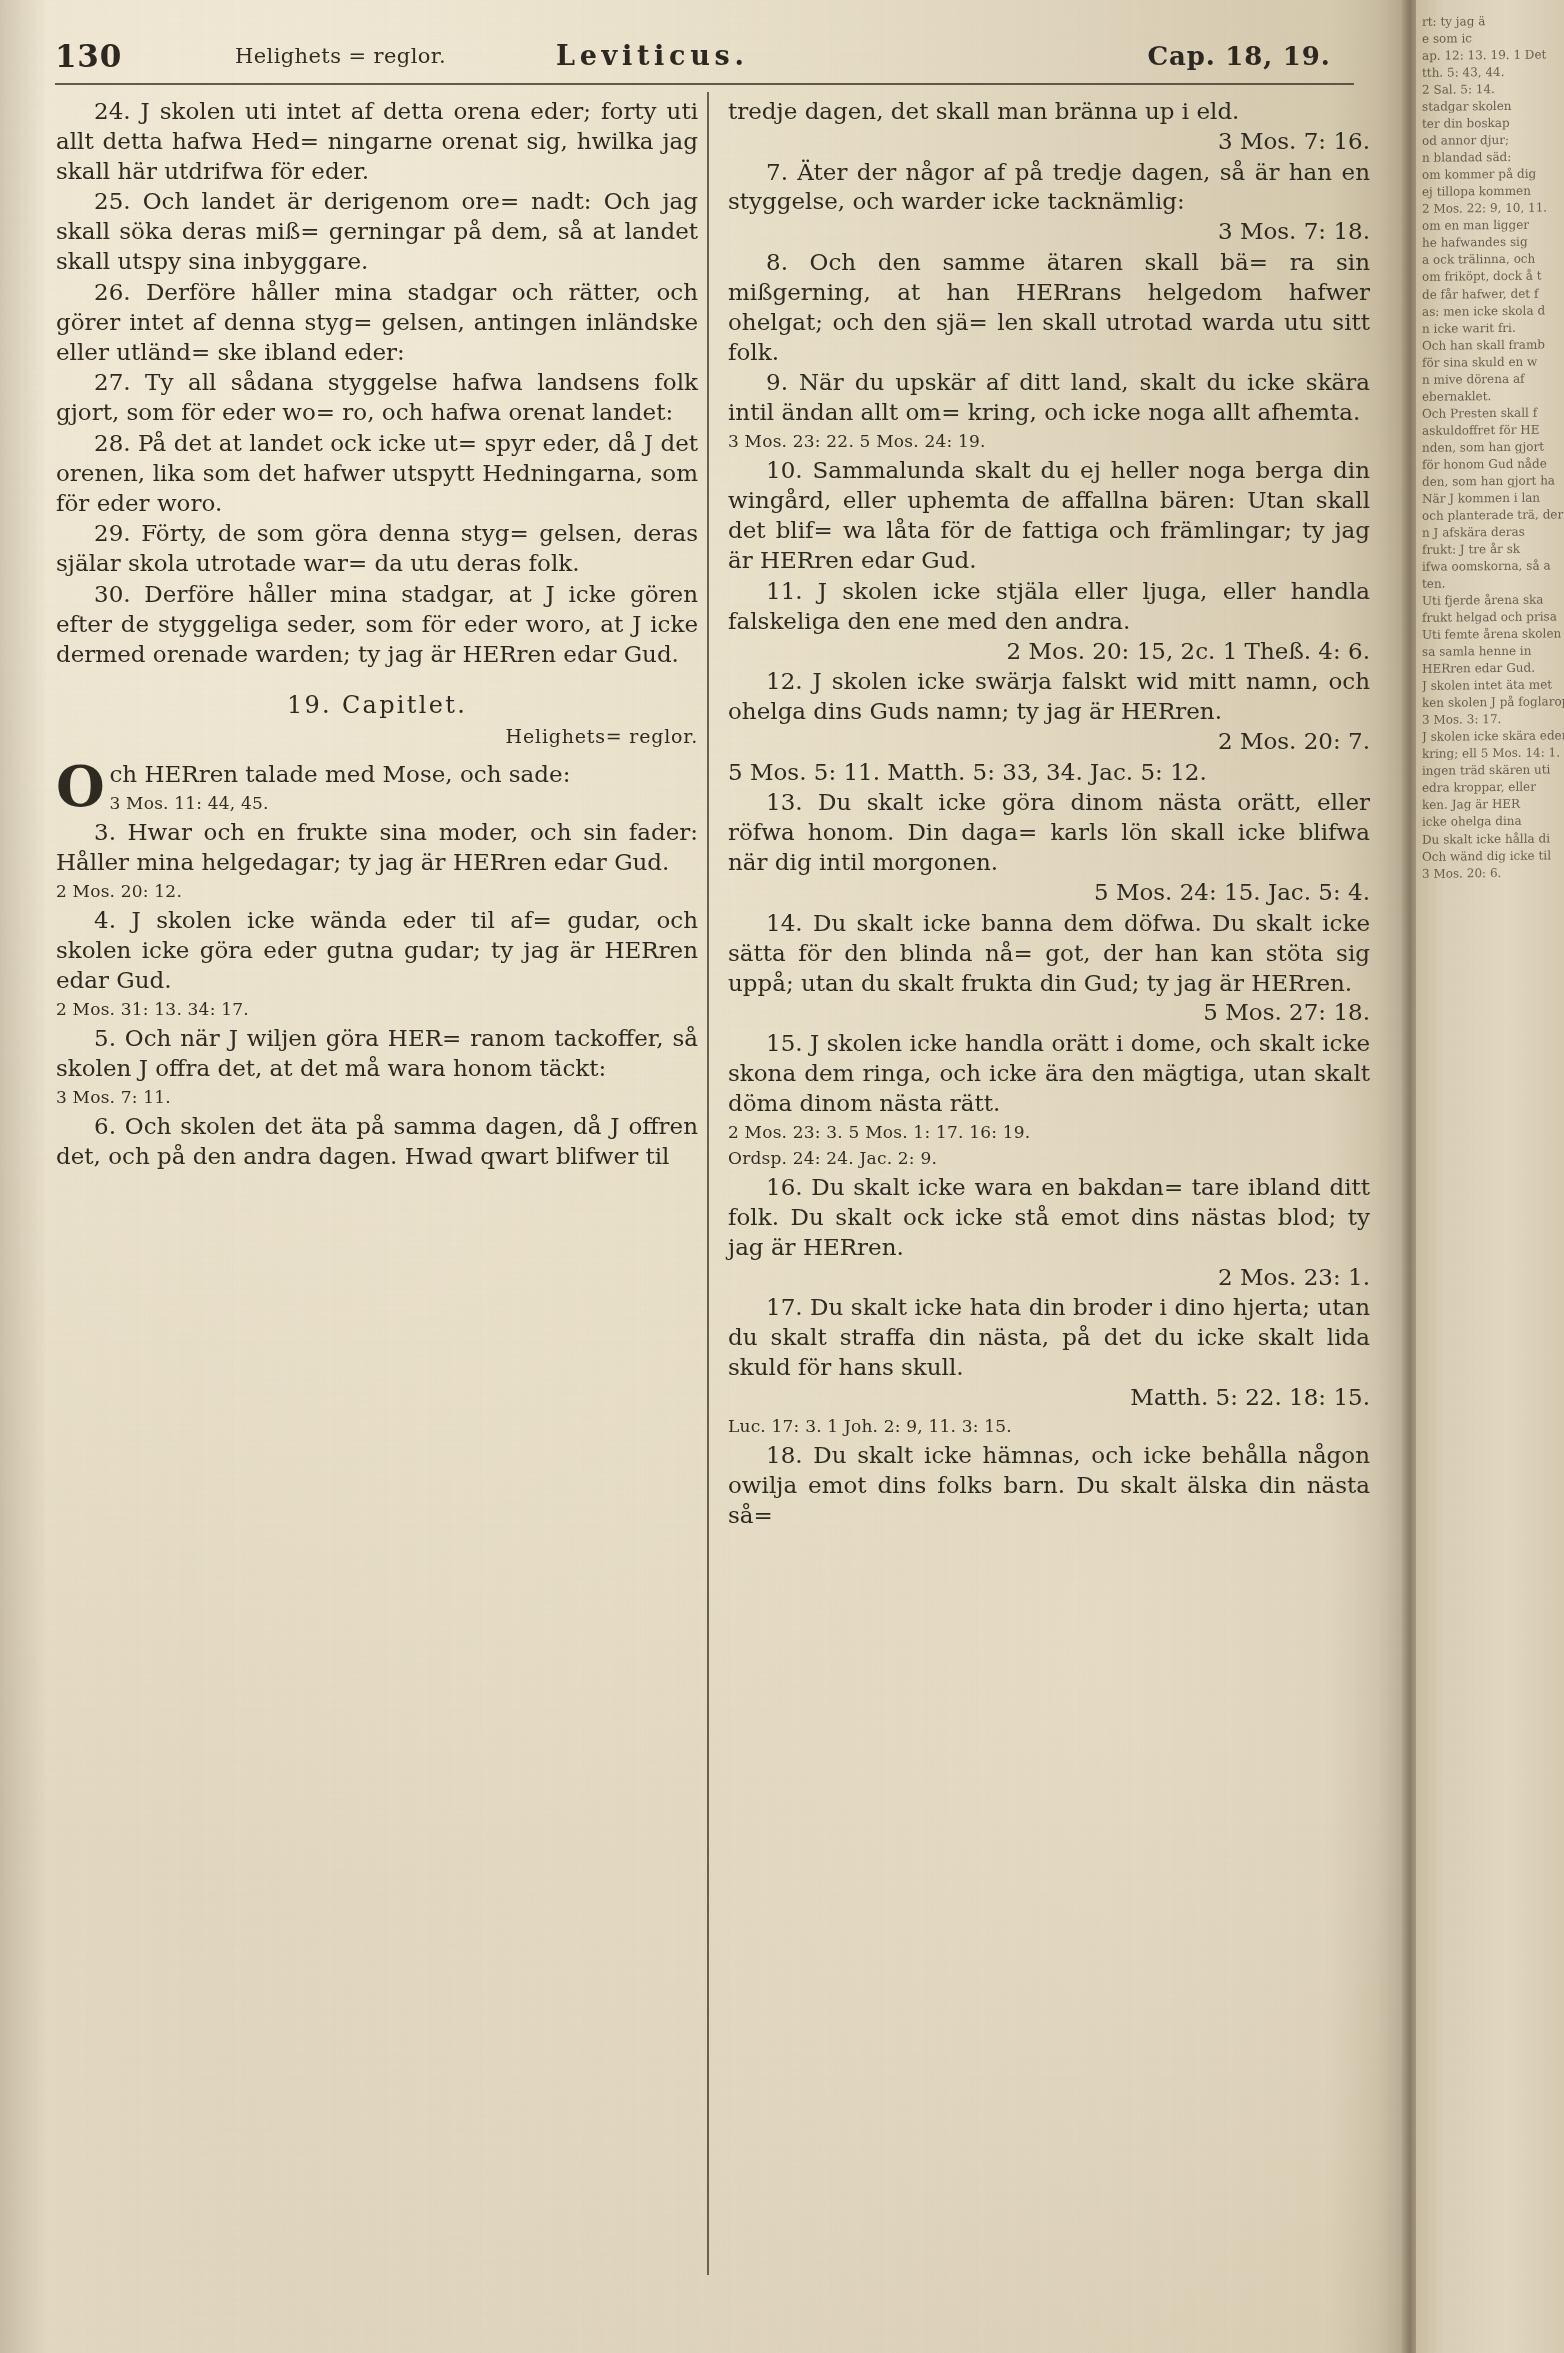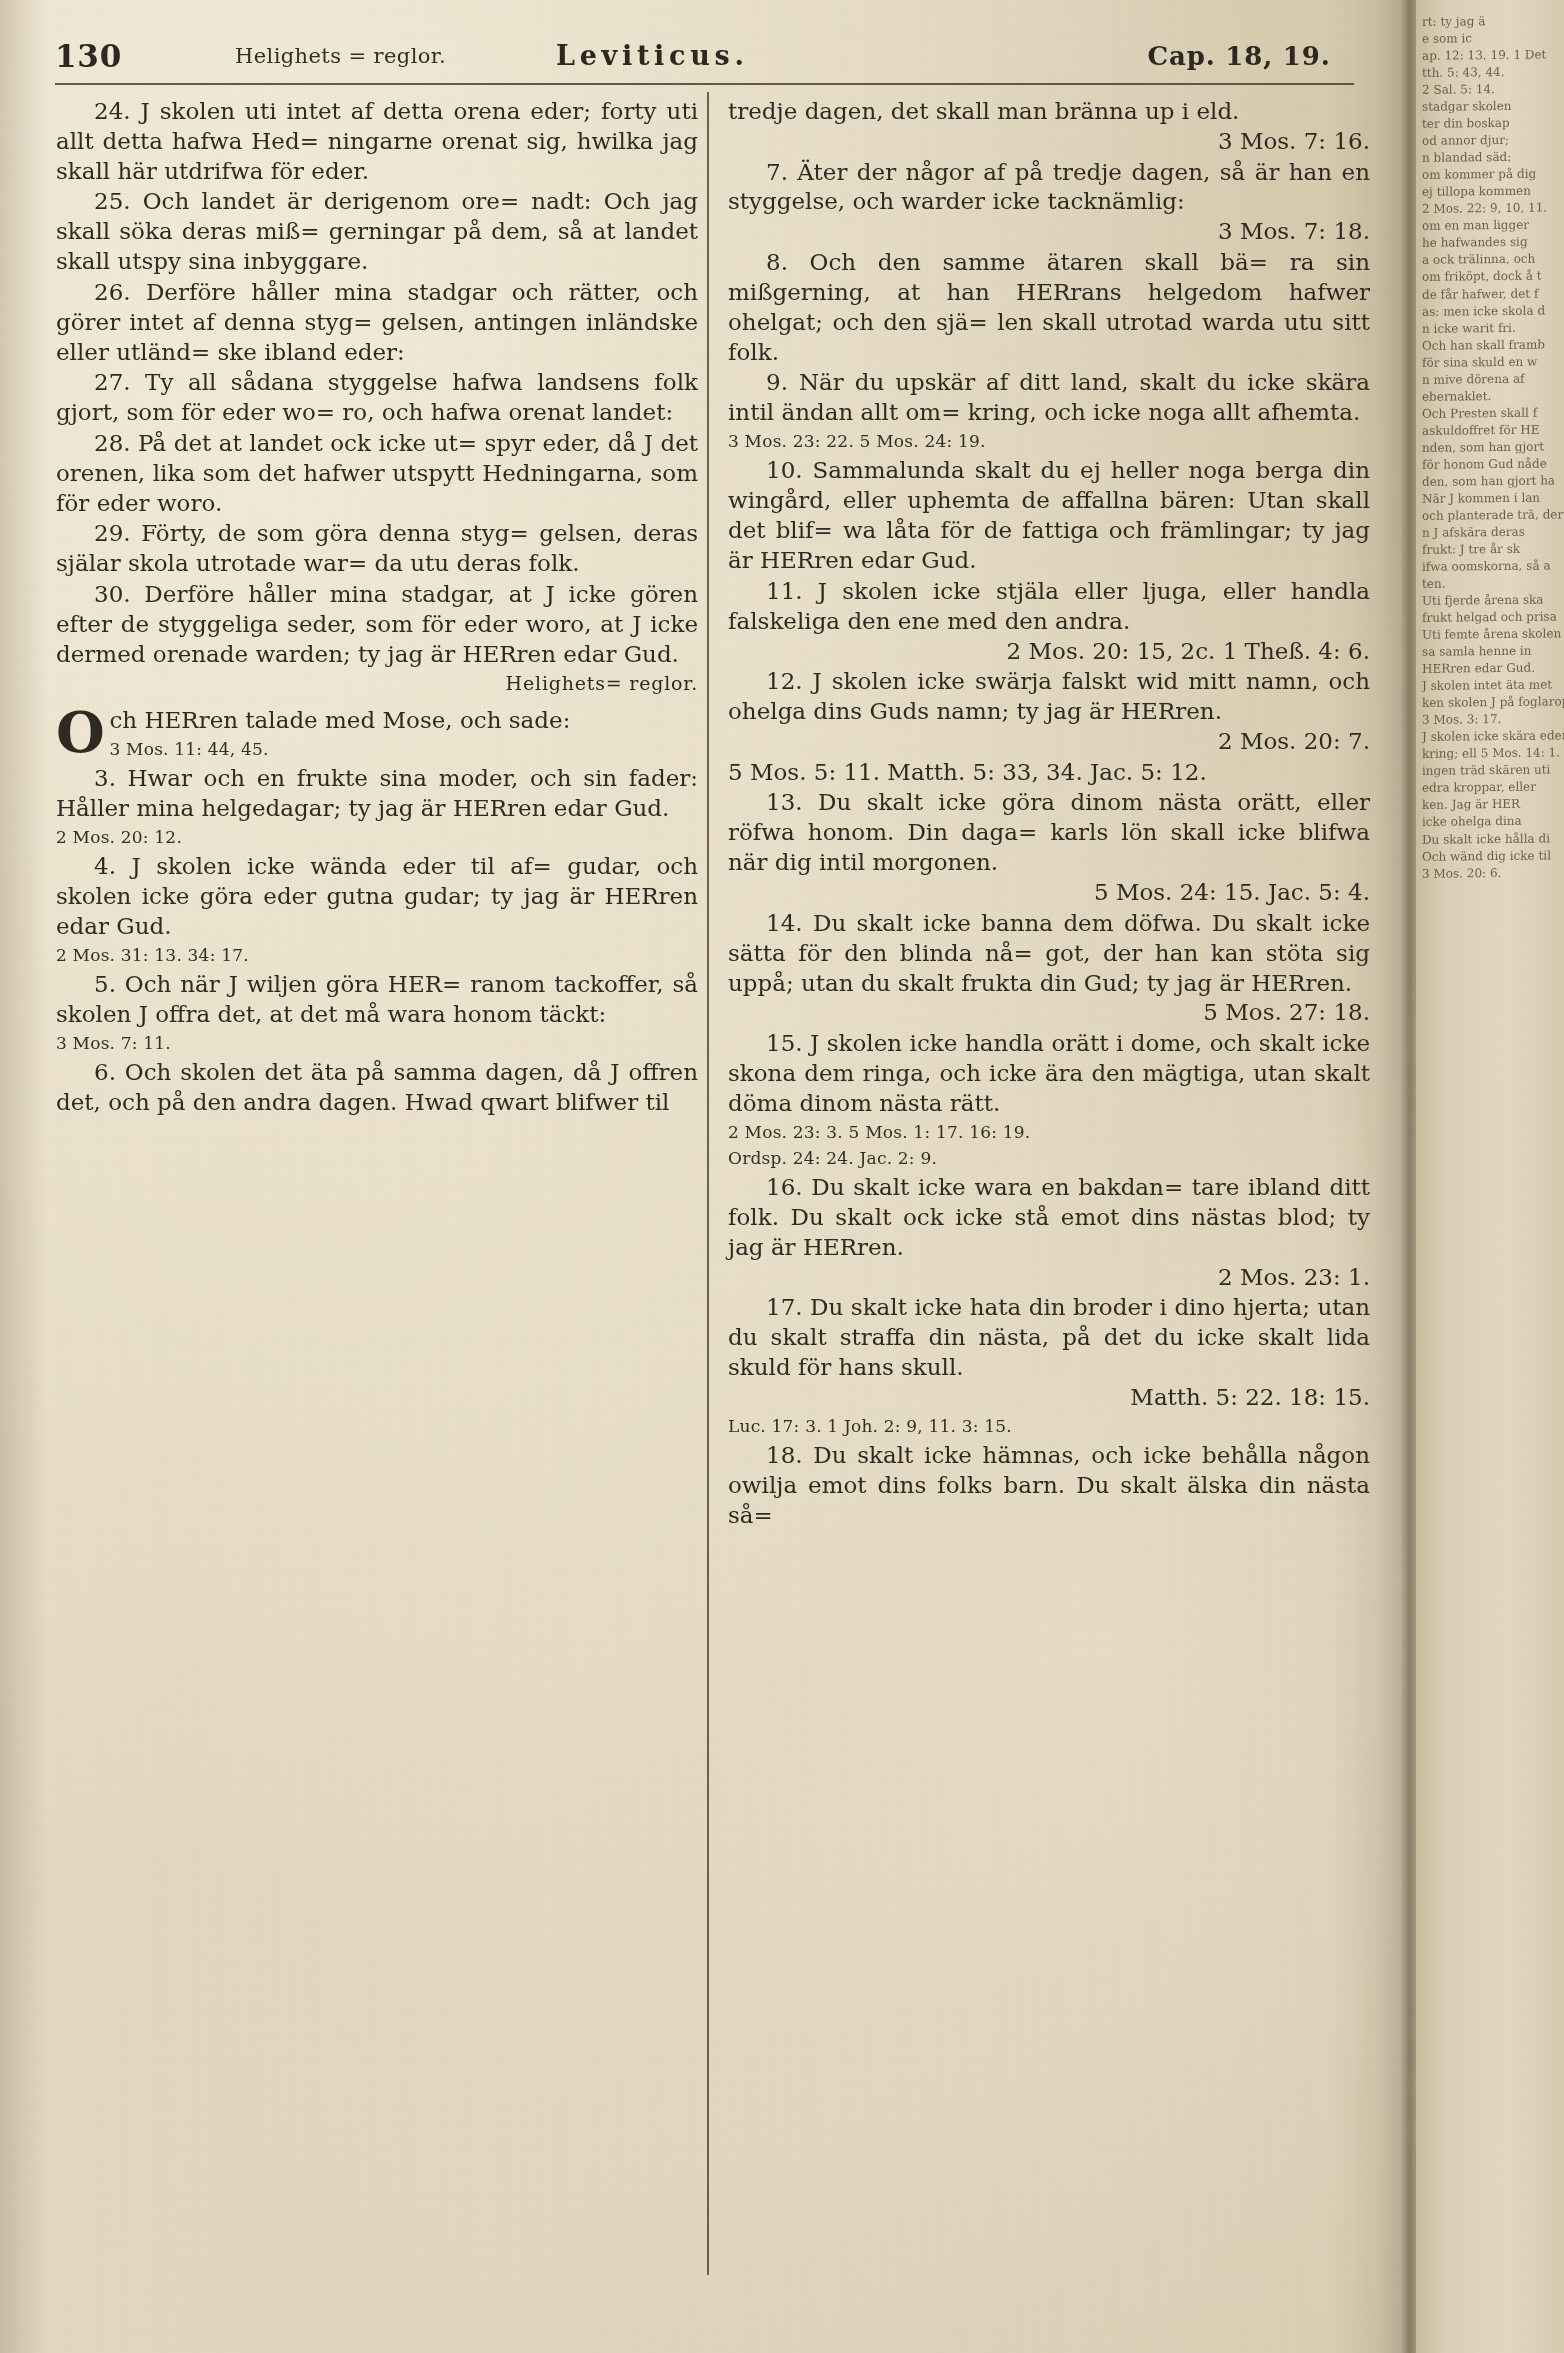--- a/index.html
+++ b/index.html
@@ -217,20 +217,21 @@
 
     <div class="col left">
       <p>24. J skolen uti intet af detta orena eder; forty uti allt detta hafwa Hed= ningarne orenat sig, hwilka jag skall här utdrifwa för eder.</p>
       <p>25. Och landet är derigenom ore= nadt: Och jag skall söka deras miß= gerningar på dem, så at landet skall utspy sina inbyggare.</p>
       <p>26. Derföre håller mina stadgar och rätter, och görer intet af denna styg= gelsen, antingen inländske eller utländ= ske ibland eder:</p>
       <p>27. Ty all sådana styggelse hafwa landsens folk gjort, som för eder wo= ro, och hafwa orenat landet:</p>
       <p>28. På det at landet ock icke ut= spyr eder, då J det orenen, lika som det hafwer utspytt Hedningarna, som för eder woro.</p>
       <p>29. Förty, de som göra denna styg= gelsen, deras själar skola utrotade war= da utu deras folk.</p>
       <p>30. Derföre håller mina stadgar, at J icke gören efter de styggeliga seder, som för eder woro, at J icke dermed orenade warden; ty jag är HERren edar Gud.</p>
 
+      <p class="chapter-head">19. Capitlet.</p>
       <p class="chapter-sub">Helighets= reglor.</p>
 
       <p class="noindent"><span class="dropcap">O</span><span>ch HERren talade med Mose, och sade:</span></p>
 
       <span class="ref">3 Mos. 11: 44, 45.</span>
 
       <p class="tight">3. Hwar och en frukte sina moder, och sin fader: Håller mina helgedagar; ty jag är HERren edar Gud.</p>
       <span class="ref">2 Mos. 20: 12.</span>
 
       <p class="tight">4. J skolen icke wända eder til af= gudar, och skolen icke göra eder gutna gudar; ty jag är HERren edar Gud.</p>

